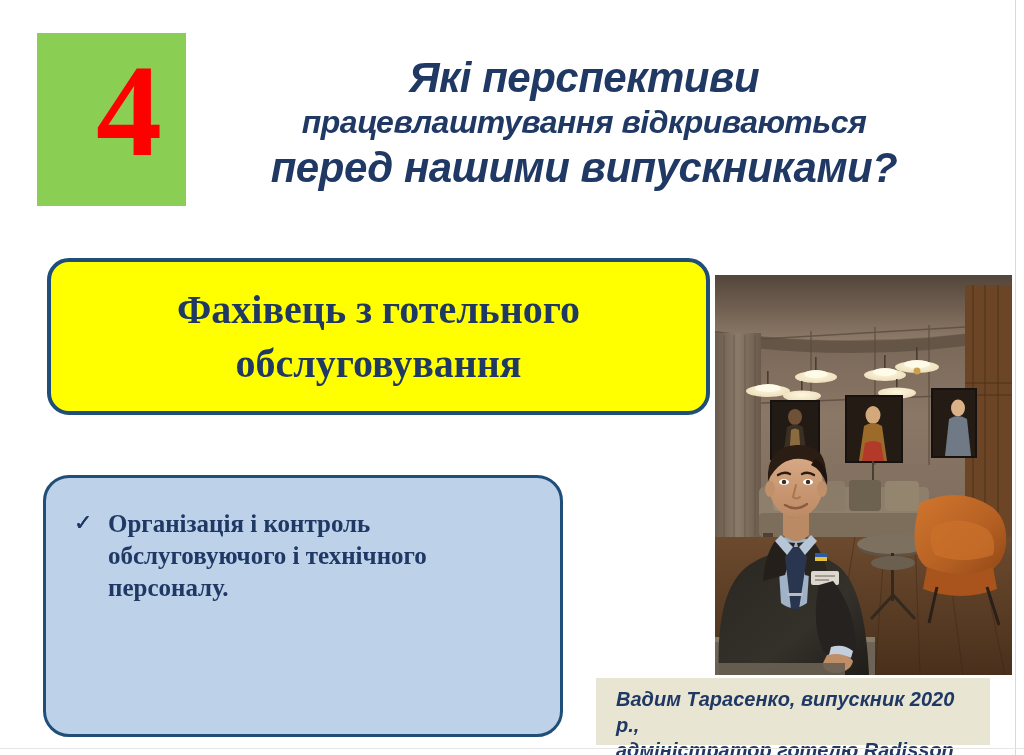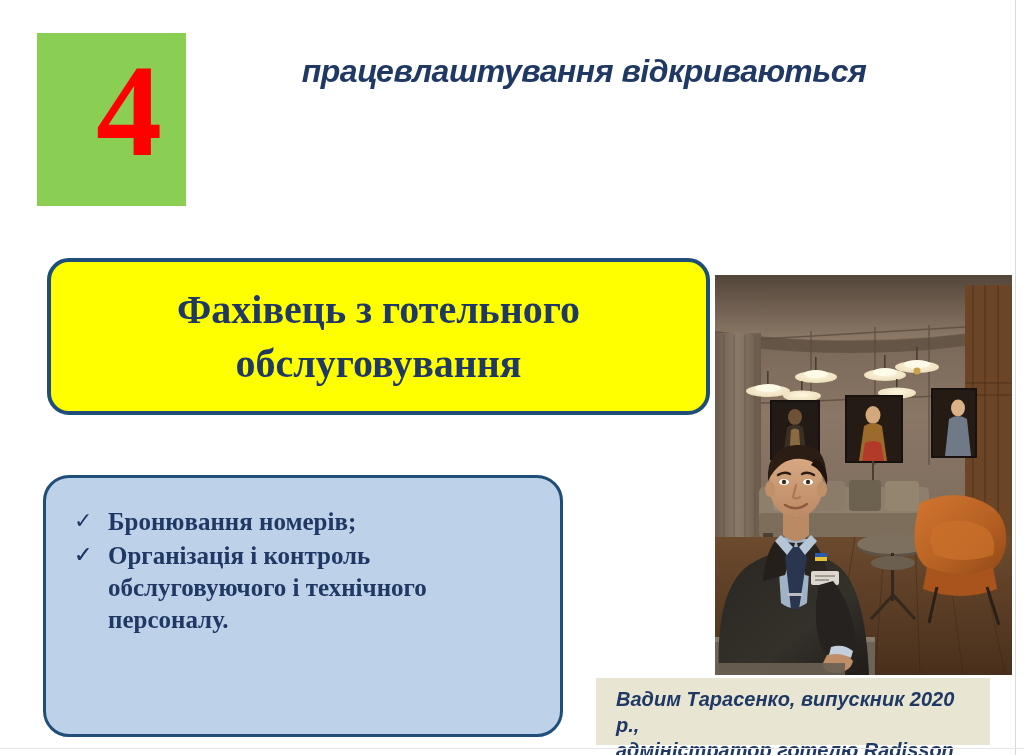--- a/index.html
+++ b/index.html
@@ -179,32 +179,33 @@
 </style>
 </head>
 <body>
 
 <div id="slide">
 
   <div id="number-badge"></div>
   <div id="number-badge-value">4</div>
 
   <div id="slide-title">
+    <span class="tline tline-1">Які перспективи</span>
     <span class="tline tline-2">працевлаштування відкриваються</span>
+    <span class="tline tline-3">перед нашими випускниками?</span>
   </div>
 
   <div id="profession-banner">
     <span id="profession-banner-text">Фахівець з готельного обслуговування</span>
   </div>
 
   <div id="duties-card">
     <ul id="duties-list">
       <li>
         <span class="check-icon">✓</span>
-        <span>Бронювання номерів;</span>
       </li>
       <li>
         <span class="check-icon">✓</span>
       </li>
       <li>
         <span class="check-icon">✓</span>
         <span>Організація і контроль обслуговуючого і технічного персоналу.</span>
       </li>
     </ul>
   </div>

